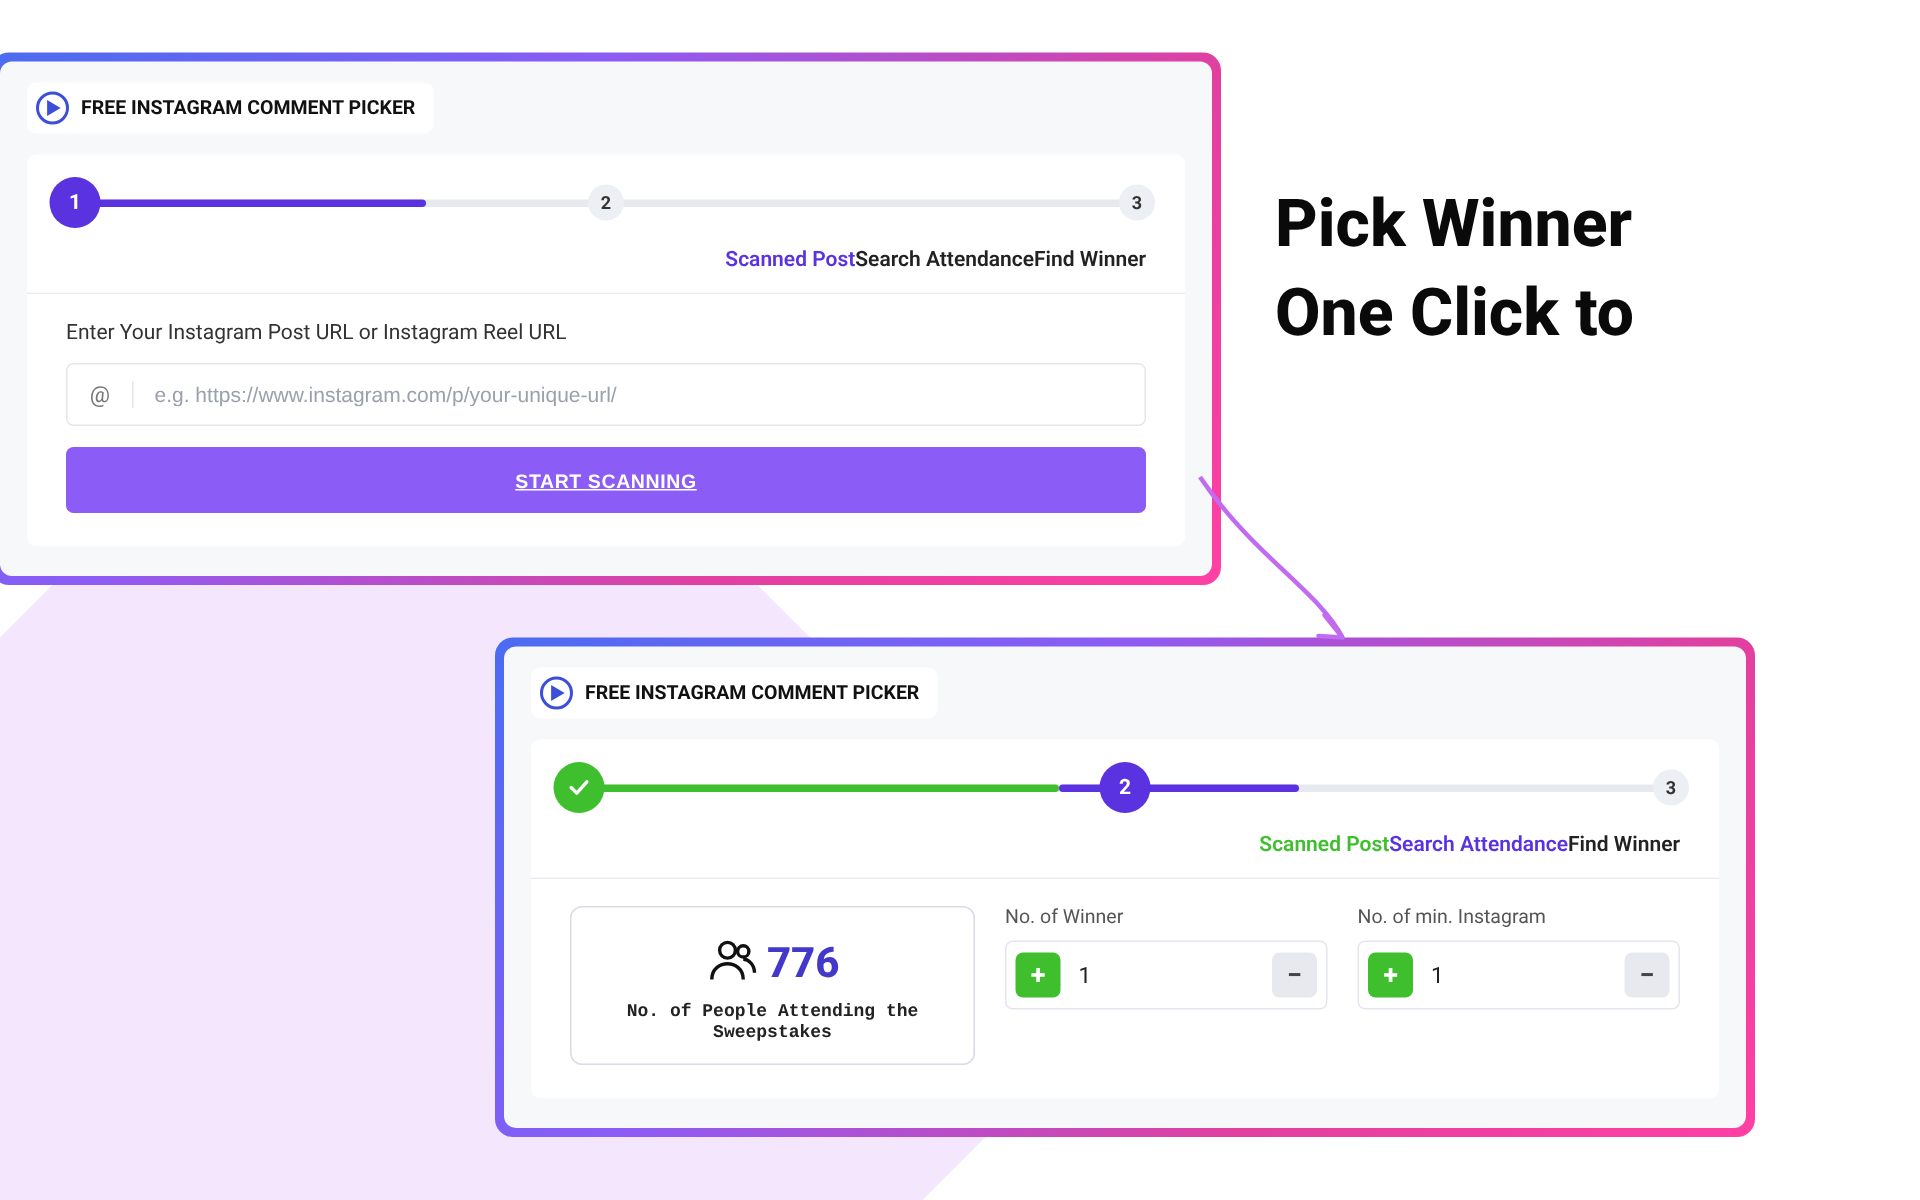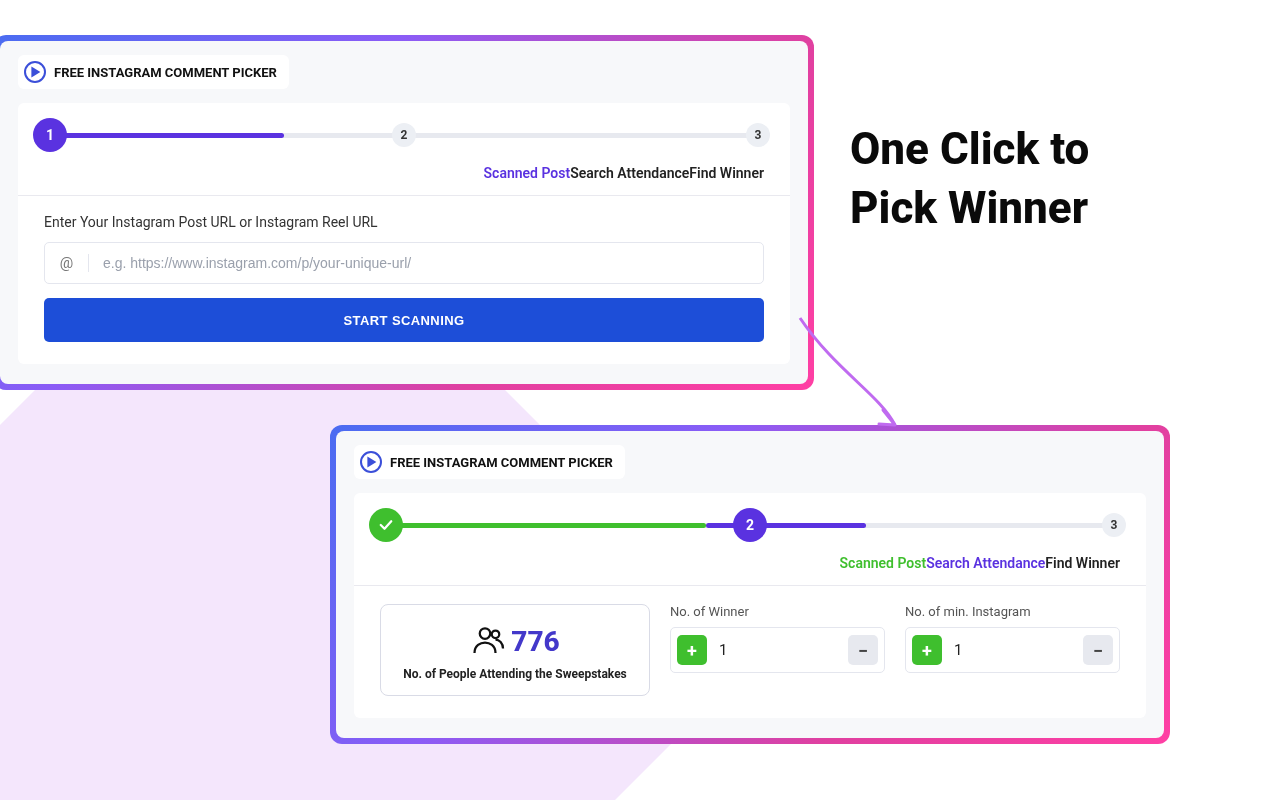--- a/index.html
+++ b/index.html
@@ -164,29 +164,30 @@
     outline: none;
     padding: 0 14px;
     font-size: 14px;
     color: #c2410c;
     background: transparent;
   }
   .url-row input::placeholder { color: #9aa0ac; }
 
   .btn {
     width: 100%;
-    background: #1d4ed8;
+    background: #8b5cf6;
     color: #fff;
     border: none;
     border-radius: 5px;
     height: 44px;
     font-size: 13px;
     font-weight: 700;
     letter-spacing: .4px;
     cursor: pointer;
+    text-decoration: underline;
   }
 
   
   .row2 {
     display: flex;
     gap: 20px;
   }
   .attend-box {
     flex: 0 0 270px;
     border: 1.5px solid #d9dbe6;
@@ -204,20 +205,21 @@
   .attend-top .num {
     font-size: 28px;
     font-weight: 800;
     color: #4338ca;
   }
   .attend-top svg { width: 36px; height: 36px; }
   .attend-sub {
     font-size: 12px;
     font-weight: 700;
     color: #222;
+    font-family: Liberation Mono, monospace;
   }
 
   .right-col {
     flex: 1;
   }
   .counters {
     display: flex;
     gap: 20px;
     margin-bottom: 14px;
   }
@@ -265,22 +267,22 @@
     z-index: 10;
   }
 
 </style>
 </head>
 <body>
 
 <div class="bg-triangle"></div>
 
 <div class="headline">
+  <div>Pick Winner</div>
   <div>One Click to</div>
-  <div>Pick Winner</div>
 </div>
 
 <svg class="arrow-svg" viewBox="0 0 150 150">
   <path d="M15 8 C 50 60, 95 85, 110 115" stroke="#c06bf0" stroke-width="3" fill="none"></path>
   <path d="M110 115 L98 100 M110 115 L94 114" stroke="#c06bf0" stroke-width="3" fill="none" stroke-linecap="round"></path>
 </svg>
 
 <div class="card-frame one">
   <div class="card-inner">
     <div class="hdr">

